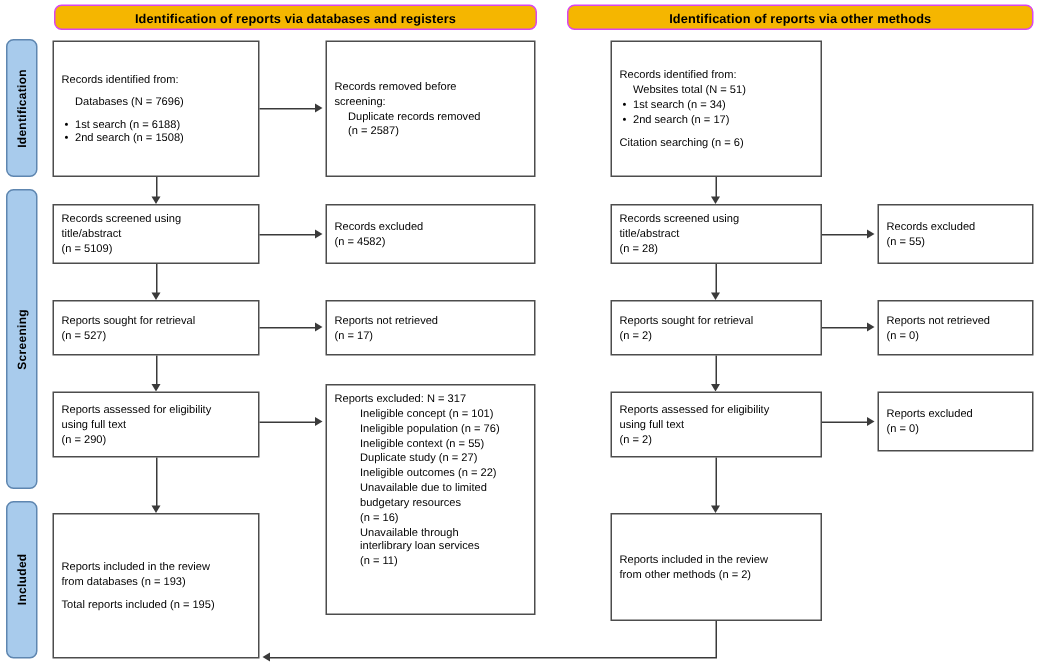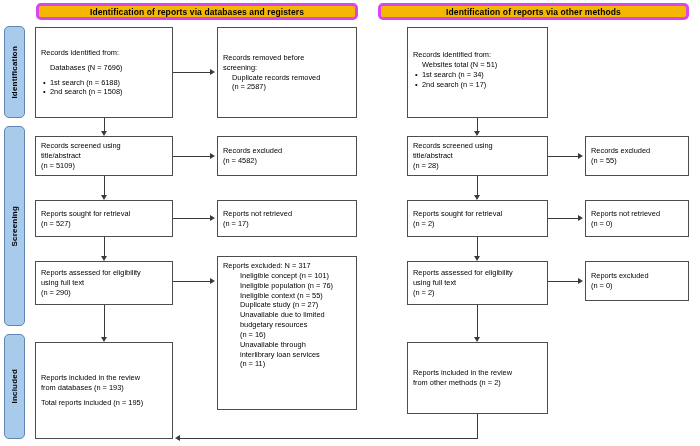--- a/index.html
+++ b/index.html
@@ -13,21 +13,21 @@
     width:700px;
     height:446px;
     background:#ffffff;
     overflow:hidden;
   }
 
   
   .banner{
     position:absolute;
     background:#F5B600;
-    border:3px solid #d946ef;
+    border:1px solid #d946ef;
     border-radius:5px;
     color:#000000;
     font-size:8.5px;
     font-weight:bold;
     letter-spacing:.1px;
     display:flex;
     align-items:center;
     justify-content:center;
     text-align:left;
     box-sizing:border-box;
@@ -198,20 +198,21 @@
     <p>using full text</p>
     <p>(n = 290)</p>
   </div>
 
   <div class="box" style="left:217px; top:256px; width:140px; height:154px;">
     <p>Reports excluded: N = 317</p>
     <p class="indent2">Ineligible concept (n = 101)</p>
     <p class="indent2">Ineligible population (n = 76)</p>
     <p class="indent2">Ineligible context (n = 55)</p>
     <p class="indent2">Duplicate study (n = 27)</p>
+    <p class="indent2">Ineligible outcomes (n = 22)</p>
     <p class="indent2">Unavailable due to limited</p>
     <p class="indent2">budgetary resources</p>
     <p class="indent2">(n = 16)</p>
     <p class="indent2">Unavailable through</p>
     <p class="indent2">interlibrary loan services</p>
     <p class="indent2">(n = 11)</p>
 
   </div>
 
   <div class="ln h" style="left:173px; top:281px; width:38px;"></div>
@@ -228,20 +229,21 @@
   </div>
 
   <div class="box vcenter" style="left:407px; top:27px; width:141px; height:91px;">
     <p>Records identified from:</p>
     <p class="indent1">Websites total (N = 51)</p>
     <ul>
       <li>1st search (n = 34)</li>
       <li>2nd search (n = 17)</li>
     </ul>
     <div class="gap"></div>
+    <p>Citation searching (n = 6)</p>
   </div>
 
   <div class="ln v" style="left:477px; top:118px; height:16px;"></div>
   <div class="arrow down" style="left:473.5px; top:131px;"></div>
 
   <div class="box vcenter" style="left:407px; top:136px; width:141px; height:40px;">
     <p>Records screened using</p>
     <p>title/abstract</p>
     <p>(n = 28)</p>
   </div>

